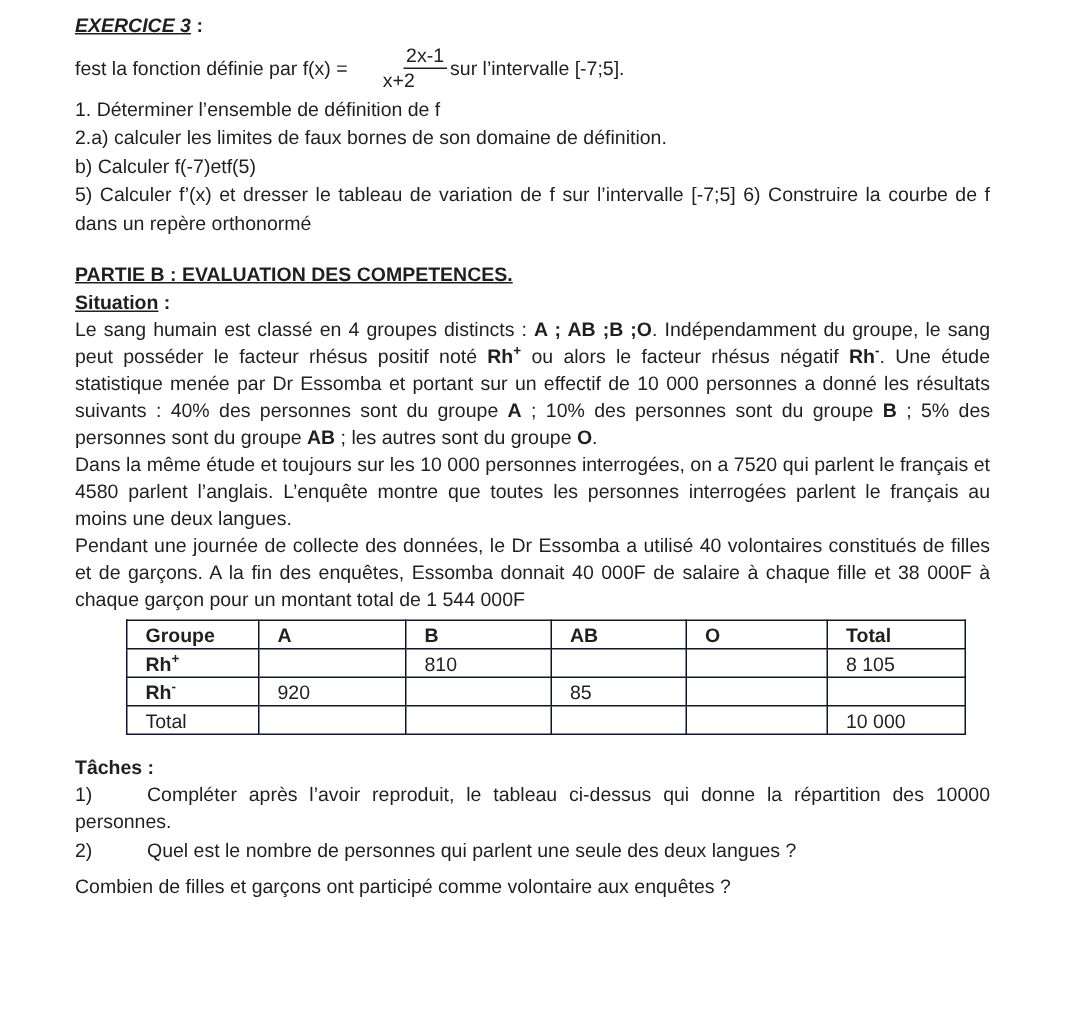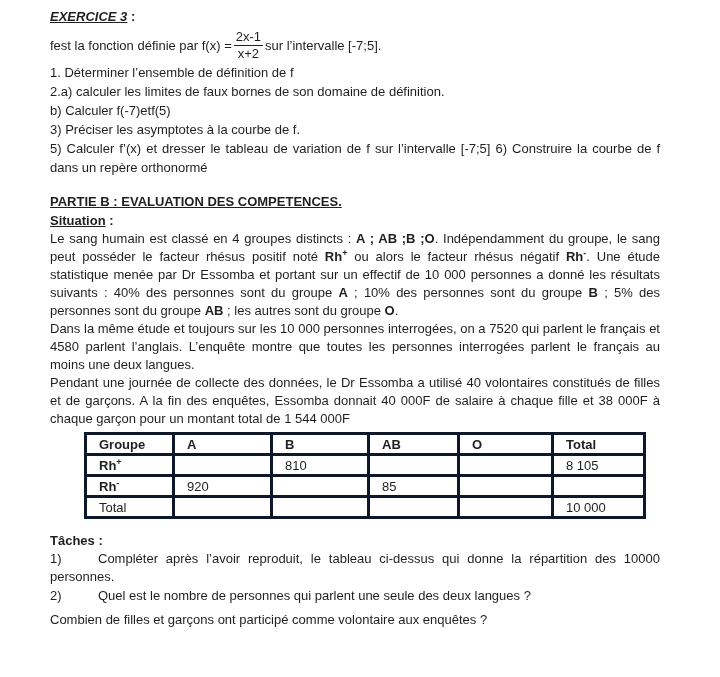--- a/index.html
+++ b/index.html
@@ -9,38 +9,38 @@
     font-family:"Liberation Sans", sans-serif;
     font-size:13px;
   }
   .page { padding:8px 60px 0 50px; }
 
   .ex-title { font-weight:bold; line-height:17px; }
   .ex-title .u { text-decoration:underline;font-style:italic; }
 
   .intro { margin-top:4px; height:32px; display:flex; align-items:center; }
   .frac { display:inline-block; text-align:center; vertical-align:middle; line-height:14px; margin:0 2px; }
-  .frac .num { display:block; border-bottom:1.2px solid #1f1f1f; padding:0 2px 1px 2px; }
+  .frac .num { display:block; border-bottom:1.2px solid #1f1f1f; padding:0 2px 1px 2px;margin-left:35px; }
   .frac .den { display:block; padding:1px 2px 0 2px; }
 
   .items { margin-top:2px; }
   .items .item { line-height:19px; }
   .items .item.justify { text-align:justify; }
 
   .pb-heading { margin-top:15px; font-weight:bold; line-height:19px; text-decoration:underline; }
   .situation { font-weight:bold; line-height:19px; }
   .situation .u { text-decoration:underline; }
 
   p.body { margin:0; text-align:justify; line-height:18px; }
 
   sup { font-size:9px; line-height:0; vertical-align:super; }
 
   table.blood { border-collapse:collapse; table-layout:fixed; margin:4px 0 0 34px; }
   table.blood th, table.blood td {
-    border:3px solid #0f172a; height:18px; padding:0 4px 0 12px;
+    border:1px solid #0f172a; height:18px; padding:0 4px 0 12px;
     font-size:13px; text-align:left; vertical-align:middle; font-weight:normal;
   }
   table.blood th { font-weight:bold; }
   table.blood td.bl { font-weight:bold; }
 
   .taches { margin-top:12px; font-weight:bold; line-height:19px; }
   .task { margin:0; text-align:justify; line-height:18.4px; }
   .task .num { display:inline-block; width:48px; }
   .final-q { margin-top:6px; line-height:18.4px; }
 </style>
@@ -59,21 +59,20 @@
       <span class="num">2x-1</span>
       <span class="den">x+2</span>
     </span>
     <span> sur l’intervalle [-7;5].</span>
   </div>
 
   <div class="items">
     <div class="item">1. Déterminer l’ensemble de définition de f</div>
     <div class="item">2.a) calculer les limites de faux bornes de son domaine de définition.</div>
     <div class="item">b) Calculer f(-7)etf(5)</div>
-    <div class="item">3) Préciser les asymptotes à la courbe de f.</div>
     <div class="item justify">5) Calculer f’(x) et dresser le tableau de variation de f sur l’intervalle [-7;5] 6) Construire la courbe de f dans un repère orthonormé</div>
   </div>
 
   <div class="pb-heading">PARTIE B : EVALUATION DES COMPETENCES.</div>
 
   <div class="situation">
     <span class="u">Situation</span><span> :</span>
   </div>
 
   <p class="body"><span>Le sang humain est classé en 4 groupes distincts : </span><b>A ; AB ;B ;O</b><span>. Indépendamment du groupe, le sang peut posséder le facteur rhésus positif noté </span><b><span>Rh</span><sup>+</sup></b><span> ou alors le facteur rhésus négatif </span><b><span>Rh</span><sup>-</sup></b><span>. Une étude statistique menée par Dr Essomba et portant sur un effectif de 10 000 personnes a donné les résultats suivants : 40% des personnes sont du groupe </span><b>A</b><span> ; 10% des personnes sont du groupe </span><b>B</b><span> ; 5% des personnes sont du groupe </span><b>AB</b><span> ; les autres sont du groupe </span><b>O</b><span>.</span></p>

